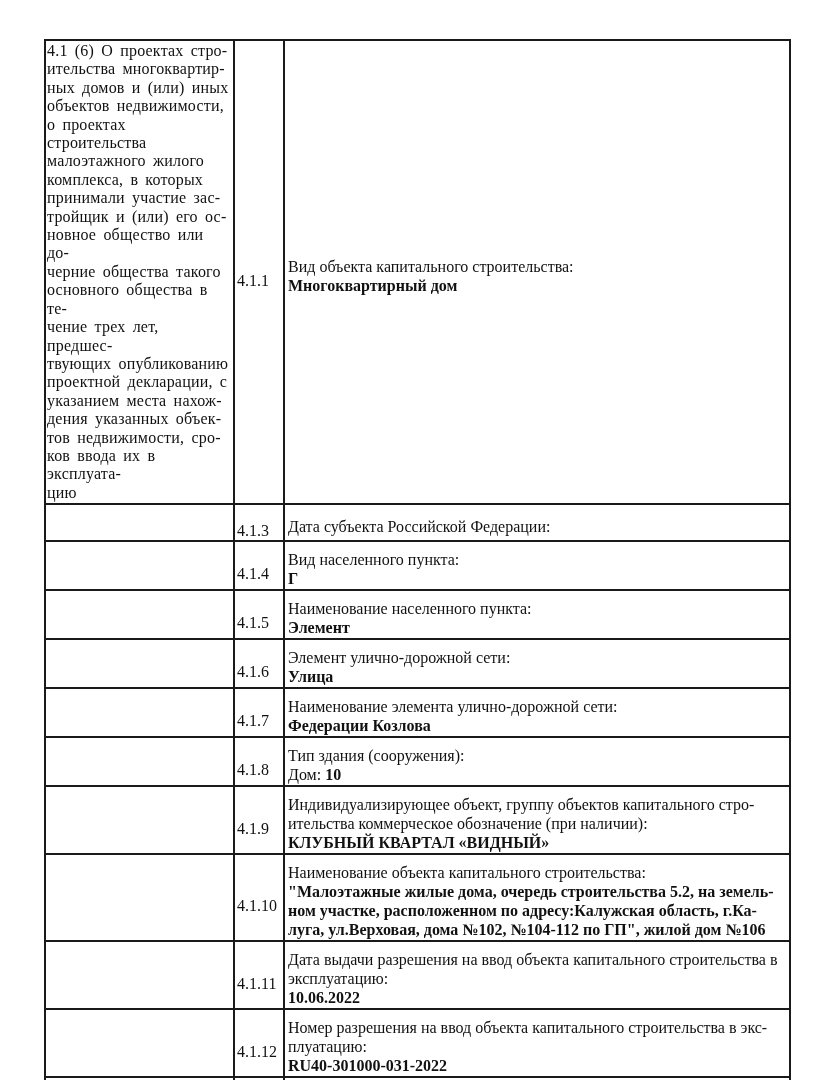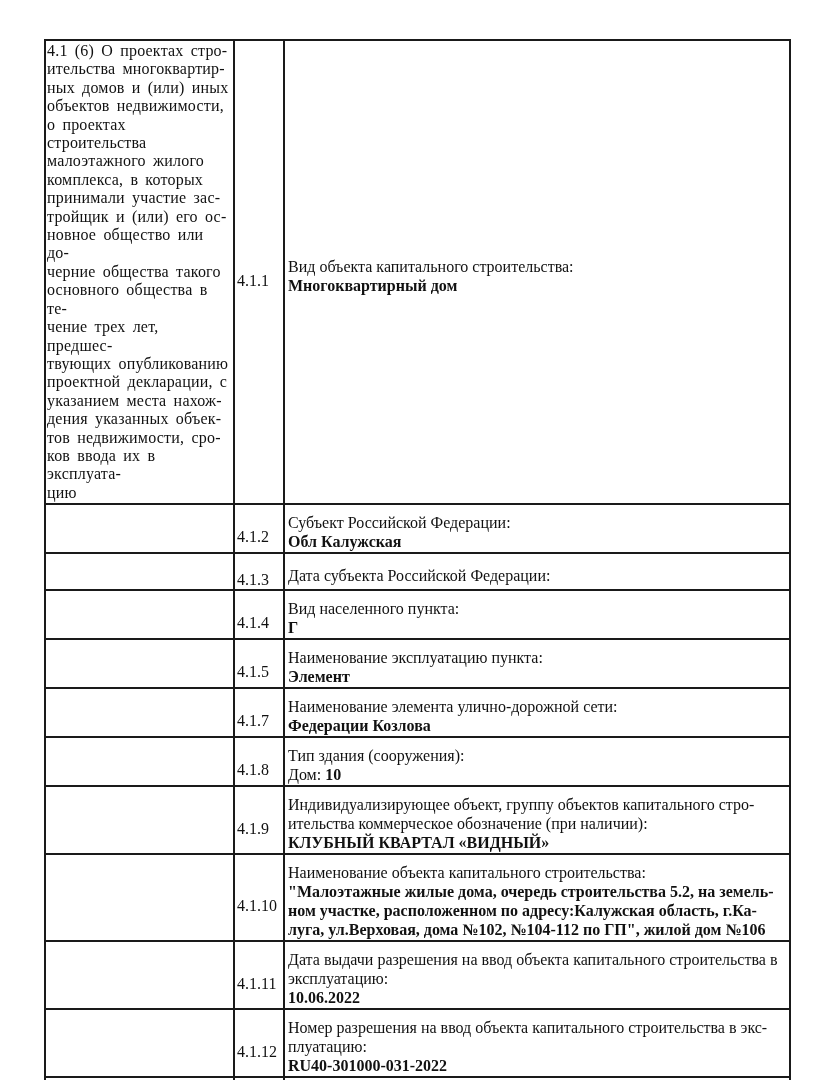--- a/index.html
+++ b/index.html
@@ -107,28 +107,20 @@
 тов недвижимости, сро-
 ков ввода их в эксплуата-
 цию</td>
         <td class="num">4.1.1</td>
         <td class="fld">
           <div class="lbl">Вид объекта капитального строительства:</div>
           <div class="val"><span class="vpre"></span><span class="vb">Многоквартирный дом</span></div>
         </td>
       </tr>
 
-      <tr>
-        <td class="empty"></td>
-        <td class="num">4.1.2</td>
-        <td class="fld">
-          <div class="lbl">Субъект Российской Федерации:</div>
-          <div class="val"><span class="vpre"></span><span class="vb">Обл Калужская</span></div>
-        </td>
-      </tr>
 
       <tr>
         <td class="empty"></td>
         <td class="num">4.1.3</td>
         <td class="fld">
           <div class="lbl">Дата субъекта Российской Федерации:</div>
           <div class="val"><span class="vpre"></span><span class="vb"></span></div>
         </td>
       </tr>
 
@@ -138,25 +130,33 @@
         <td class="fld">
           <div class="lbl">Вид населенного пункта:</div>
           <div class="val"><span class="vpre"></span><span class="vb">Г</span></div>
         </td>
       </tr>
 
       <tr>
         <td class="empty"></td>
         <td class="num">4.1.5</td>
         <td class="fld">
-          <div class="lbl">Наименование эксплуатацию пункта:</div>
+          <div class="lbl">Наименование населенного пункта:</div>
           <div class="val"><span class="vpre"></span><span class="vb">Элемент</span></div>
         </td>
       </tr>
 
+      <tr>
+        <td class="empty"></td>
+        <td class="num">4.1.6</td>
+        <td class="fld">
+          <div class="lbl">Элемент улично-дорожной сети:</div>
+          <div class="val"><span class="vpre"></span><span class="vb">Улица</span></div>
+        </td>
+      </tr>
 
       <tr>
         <td class="empty"></td>
         <td class="num">4.1.7</td>
         <td class="fld">
           <div class="lbl">Наименование элемента улично-дорожной сети:</div>
           <div class="val"><span class="vpre"></span><span class="vb">Федерации Козлова</span></div>
         </td>
       </tr>
 

